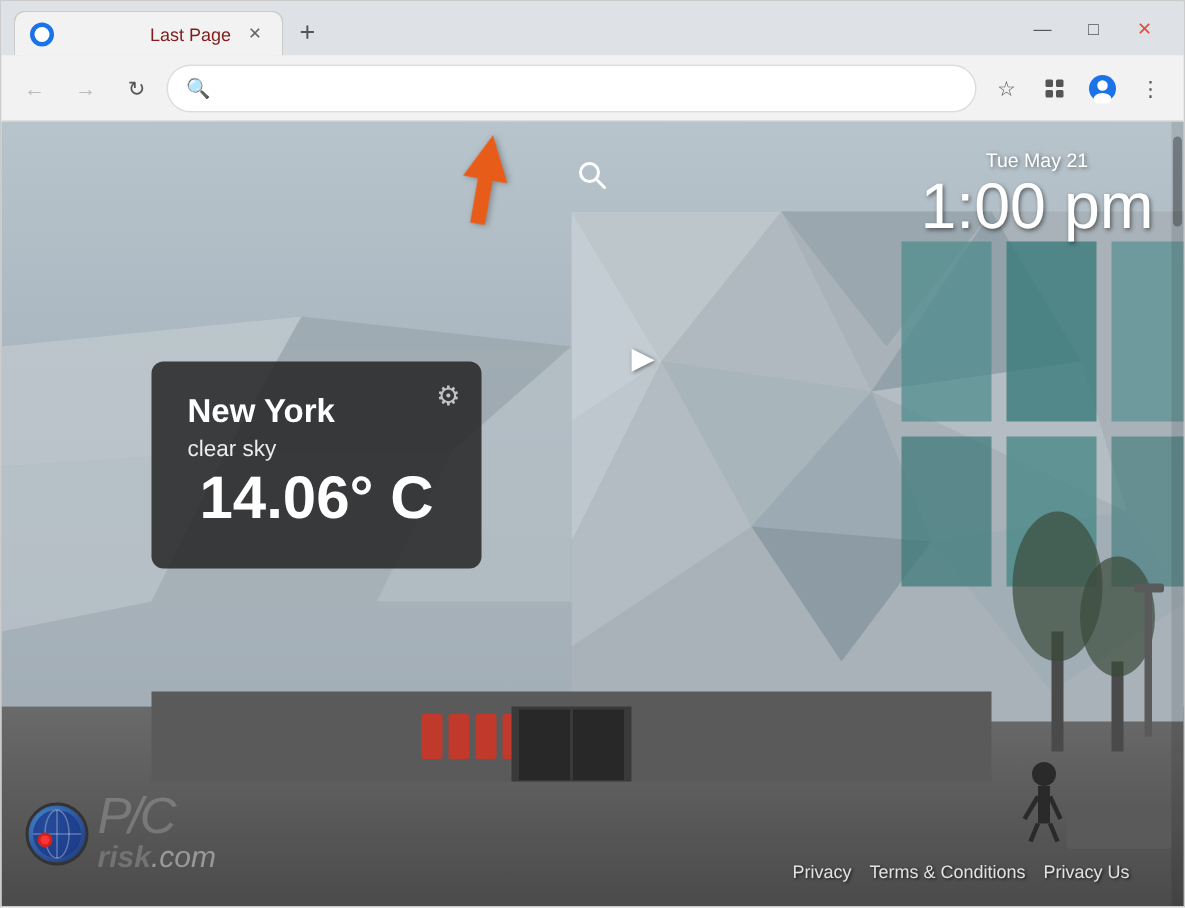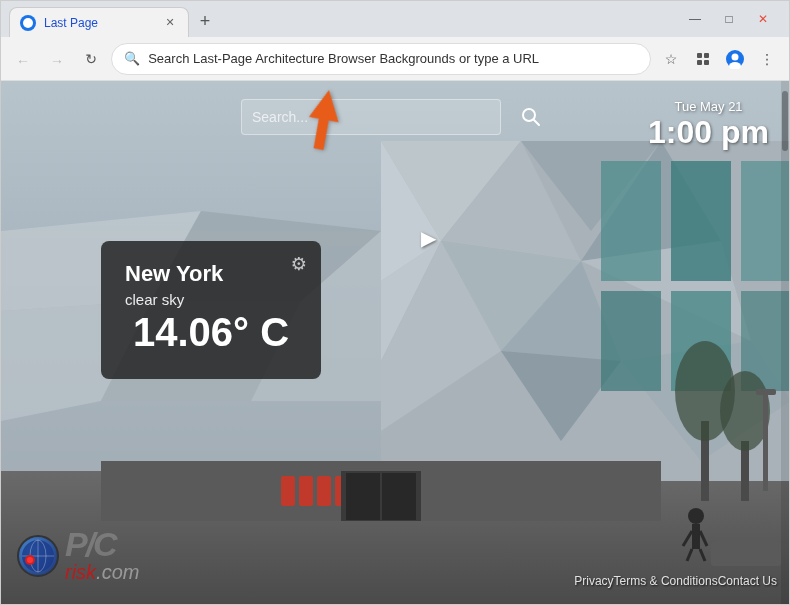--- a/index.html
+++ b/index.html
@@ -6,21 +6,21 @@
     body { width: 790px; height: 605px; overflow: hidden; font-family: 'Segoe UI', Arial, sans-serif; background: #e8e8e8; }
 
     
     .browser-frame { width: 790px; height: 605px; display: flex; flex-direction: column; background: #f2f2f2; border: 1px solid #ccc; }
 
     
     .tab-bar { height: 36px; background: #dee1e6; display: flex; align-items: flex-end; padding: 0 8px; gap: 2px; }
     .tab { height: 30px; background: #f2f2f2; border-radius: 8px 8px 0 0; display: flex; align-items: center; padding: 0 10px; gap: 8px; min-width: 180px; max-width: 220px; font-size: 12px; color: #333; border: 1px solid #ccc; border-bottom: none; position: relative; }
     .tab-favicon { width: 16px; height: 16px; background: #1a73e8; border-radius: 50%; display: flex; align-items: center; justify-content: center; }
     .tab-favicon-inner { width: 10px; height: 10px; background: white; border-radius: 50%; }
-    .tab-label { flex: 1; font-size: 12px; color: #1d4ed8; white-space: nowrap; overflow: hidden; text-overflow: ellipsis; }
+    .tab-label { flex: 1; font-size: 12px; color: #7f1d1d; white-space: nowrap; overflow: hidden; text-overflow: ellipsis; text-align: right; }
     .tab-close { width: 16px; height: 16px; display: flex; align-items: center; justify-content: center; border-radius: 50%; font-size: 11px; color: #666; cursor: pointer; }
     .tab-new { width: 28px; height: 28px; display: flex; align-items: center; justify-content: center; border-radius: 50%; font-size: 18px; color: #555; cursor: pointer; margin-bottom: 2px; }
 
     
     .nav-bar { height: 44px; background: #f2f2f2; display: flex; align-items: center; padding: 4px 8px; gap: 6px; border-bottom: 1px solid #ddd; }
     .nav-btn { width: 28px; height: 28px; display: flex; align-items: center; justify-content: center; border-radius: 50%; cursor: pointer; color: #555; font-size: 14px; }
     .nav-btn.disabled { color: #bbb; cursor: default; }
     .address-bar { flex: 1; height: 32px; background: white; border: 1px solid #ddd; border-radius: 16px; display: flex; align-items: center; padding: 0 12px; gap: 8px; }
     .address-bar-icon { color: #555; font-size: 13px; }
     .address-text { flex: 1; font-size: 13px; color: #333; }
@@ -38,34 +38,34 @@
     .search-box { width: 260px; height: 36px; background: rgba(255,255,255,0.15); border: 1px solid rgba(255,255,255,0.4); border-radius: 4px; display: flex; align-items: center; padding: 0 10px; }
     .search-placeholder { color: rgba(255,255,255,0.7); font-size: 14px; }
     .search-icon-btn { width: 36px; height: 36px; display: flex; align-items: center; justify-content: center; color: white; font-size: 18px; cursor: pointer; }
 
     
     .orange-arrow { position: absolute; top: 8px; left: 295px; font-size: 40px; color: #e85c1a; transform: rotate(-30deg); filter: drop-shadow(1px 1px 2px rgba(0,0,0,0.3)); }
 
     
     .datetime { position: absolute; top: 18px; right: 20px; text-align: right; color: white; text-shadow: 1px 1px 3px rgba(0,0,0,0.5); }
     .date-text { font-size: 13px; text-align: center; }
-    .time-text { font-size: 32px; font-weight: 700; }
+    .time-text { font-size: 43px; font-weight: 400; }
 
     
     .weather-widget { position: absolute; top: 160px; left: 100px; background: rgba(30,30,30,0.82); border-radius: 8px; padding: 20px 24px 24px 24px; color: white; min-width: 220px; }
     .weather-gear { position: absolute; top: 12px; right: 14px; font-size: 18px; color: rgba(255,255,255,0.7); cursor: pointer; }
     .weather-city { font-size: 22px; font-weight: 600; margin-bottom: 4px; }
     .weather-desc { font-size: 15px; color: rgba(255,255,255,0.9); margin-bottom: 2px; }
     .weather-humidity { font-size: 15px; color: rgba(255,255,255,0.9); margin-bottom: 16px; }
     .weather-temp { font-size: 40px; font-weight: 700; text-align: center; }
 
     
     .bottom-bar { position: absolute; bottom: 0; left: 0; right: 0; height: 60px; display: flex; align-items: flex-end; padding-bottom: 12px; justify-content: space-between; }
 
-    .footer-links { display: flex; align-items: center; padding-right: 12px; padding-bottom: 4px; }
+    .footer-links { display: flex; align-items: center; gap: 12px; padding-right: 36px; padding-bottom: 4px; }
     .footer-link { font-size: 12px; color: rgba(255,255,255,0.85); cursor: pointer; text-shadow: 1px 1px 2px rgba(0,0,0,0.7); }
 
     
     .cursor { position: absolute; top: 145px; left: 420px; font-size: 20px; color: white; text-shadow: 1px 1px 3px rgba(0,0,0,0.5); pointer-events: none; }
 
     
     .scrollbar { position: absolute; right: 0; top: 0; bottom: 0; width: 8px; background: rgba(0,0,0,0.1); }
     .scrollbar-thumb { width: 6px; margin: 1px; height: 60px; background: rgba(0,0,0,0.3); border-radius: 3px; margin-top: 10px; }
   </style>
 </head>
@@ -90,21 +90,20 @@
     </div>
   </div>
 
   <div class="nav-bar">
     <div class="nav-btn disabled">←</div>
     <div class="nav-btn disabled">→</div>
     <div class="nav-btn">↻</div>
 
     <div class="address-bar">
       <span class="address-bar-icon">🔍</span>
-      <span class="address-text">Search Last-Page Architecture Browser Backgrounds or type a URL</span>
     </div>
 
     <div class="nav-actions">
       <div class="nav-action-btn">☆</div>
       <div class="nav-action-btn">
         <svg width="16" height="16" viewBox="0 0 16 16" fill="none" xmlns="http://www.w3.org/2000/svg">
           <rect x="2" y="2" width="5" height="5" rx="1" fill="#555"></rect>
           <rect x="9" y="2" width="5" height="5" rx="1" fill="#555"></rect>
           <rect x="2" y="9" width="5" height="5" rx="1" fill="#555"></rect>
           <rect x="9" y="9" width="5" height="5" rx="1" fill="#555"></rect>
@@ -202,23 +201,20 @@
         <line x1="699" y1="468" x2="704" y2="480" stroke="#2a2a2a" stroke-width="3"></line>
 
         <rect x="762" y="310" width="5" height="100" fill="#5a5a5a"></rect>
         <rect x="755" y="308" width="20" height="6" fill="#5a5a5a" rx="2"></rect>
 
         <rect x="710" y="460" width="70" height="25" fill="#5a5a5a" rx="3"></rect>
       </svg>
     </div>
 
     <div class="search-area">
-      <div class="search-box">
-        <span class="search-placeholder">Search...</span>
-      </div>
       <div class="search-icon-btn">
         <svg width="20" height="20" viewBox="0 0 20 20" fill="white">
           <circle cx="8" cy="8" r="6" stroke="white" stroke-width="2" fill="none"></circle>
           <line x1="13" y1="13" x2="18" y2="18" stroke="white" stroke-width="2" stroke-linecap="round"></line>
         </svg>
       </div>
     </div>
 
     <div class="orange-arrow">
       <svg width="60" height="60" viewBox="0 0 60 60">
@@ -251,33 +247,33 @@
             <line x1="2" y1="18" x2="34" y2="18" stroke="rgba(255,255,255,0.3)" stroke-width="1"></line>
             <line x1="18" y1="2" x2="18" y2="34" stroke="rgba(255,255,255,0.3)" stroke-width="1"></line>
 
             <circle cx="10" cy="22" r="5" fill="#cc2222"></circle>
             <circle cx="10" cy="22" r="3" fill="#ff3333"></circle>
           </svg>
         </div>
 
         <div style="display:flex; flex-direction:column; justify-content:center;">
           <div style="display:flex; align-items:baseline; line-height:1;">
-            <span style="font-size:34px; font-weight:700; color:rgba(200,200,200,0.3); font-style:italic; letter-spacing:-2px;">P/C</span>
+            <span style="font-size:34px; font-weight:400; color:rgba(200,200,200,0.3); font-style:italic; letter-spacing:-2px;">P/C</span>
           </div>
           <div style="display:flex; align-items:baseline;">
-            <span style="font-size:20px; font-weight:400; color:#b91c1c; font-style:italic;">risk</span>
+            <span style="font-size:20px; font-weight:700; color:#737373; font-style:italic;">risk</span>
             <span style="font-size:20px; color:rgba(200,200,200,0.6); font-style:italic;">.com</span>
           </div>
         </div>
       </div>
 
       <div class="footer-links">
         <span class="footer-link">Privacy</span>
         <span class="footer-link">Terms &amp; Conditions</span>
-        <span class="footer-link">Contact Us</span>
+        <span class="footer-link">Privacy Us</span>
       </div>
     </div>
 
     <div class="scrollbar">
       <div class="scrollbar-thumb"></div>
     </div>
   </div>
 
 </div>
 

